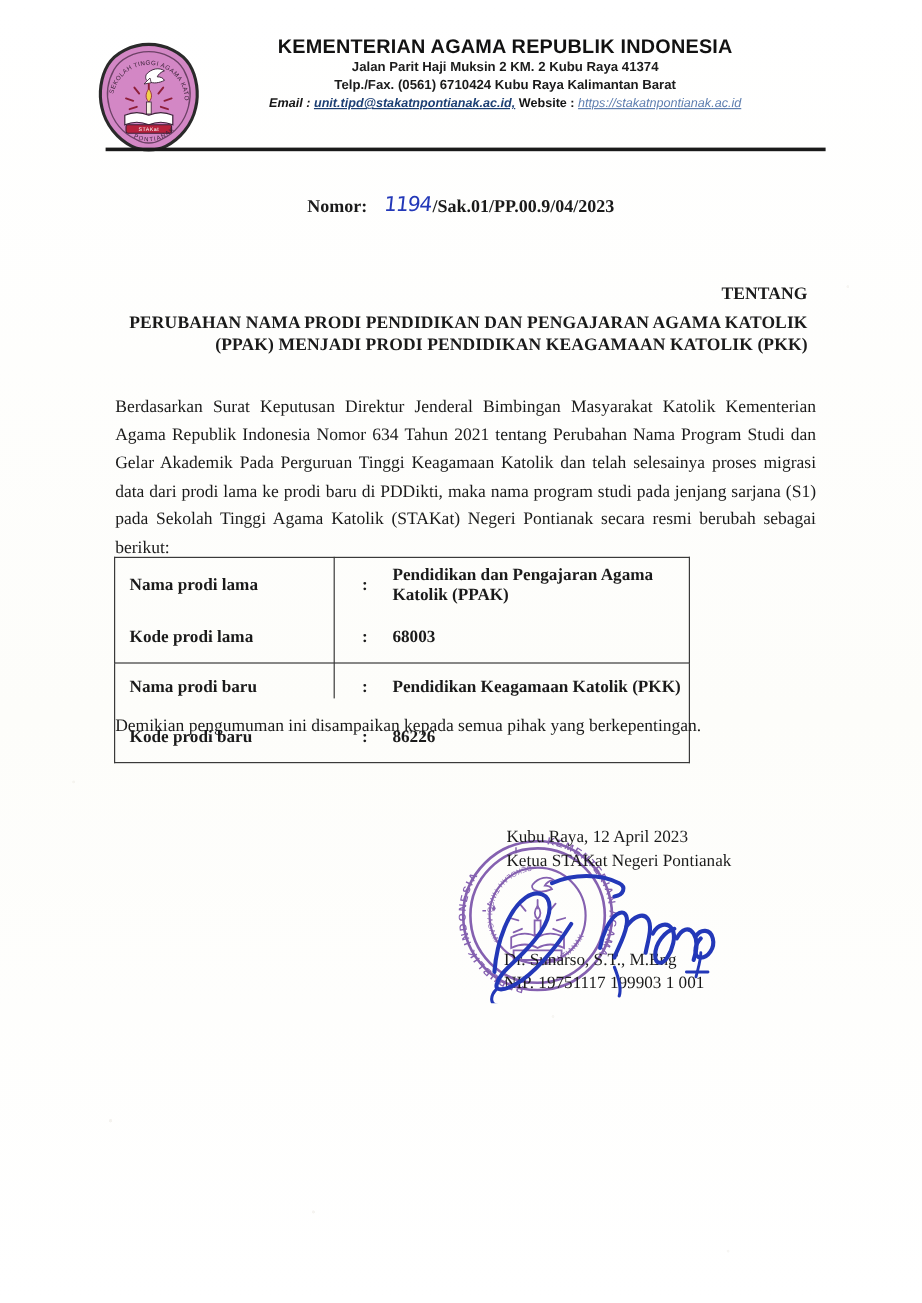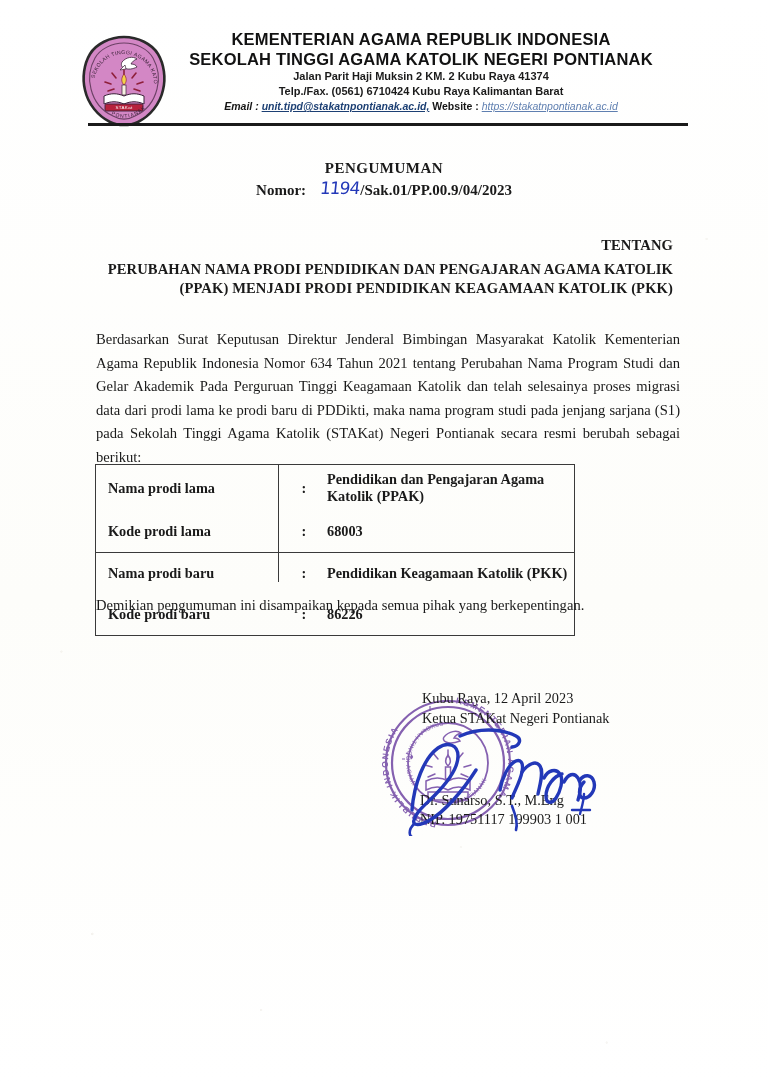--- a/index.html
+++ b/index.html
@@ -246,36 +246,34 @@
           <text x="46" y="75.4" text-anchor="middle" font-size="4.4" fill="#ffffff" font-family="'Liberation Sans',sans-serif" letter-spacing=".4">STAKat</text>
           <path id="arcBot" d="M20 66 A28 28 0 0 0 72 66" fill="none"></path>
           <text font-size="5" fill="#3b2238" font-family="'Liberation Sans',sans-serif" letter-spacing="1">
             <textPath href="#arcBot" startOffset="30%">PONTIANAK</textPath>
           </text>
         </svg>
       </div>
 
       <div class="lh-text">
         <div class="org-line1">KEMENTERIAN AGAMA REPUBLIK INDONESIA</div>
-        <div class="org-line2">SEKOLAH TINGGI AGAMA KATOLIK NEGERI PONTIANAK</div>
         <div class="addr">Jalan Parit Haji Muksin 2 KM. 2 Kubu Raya 41374</div>
         <div class="addr">Telp./Fax. (0561) 6710424 Kubu Raya Kalimantan Barat</div>
         <div class="contact">
           <span class="lbl">Email :</span>
           <span class="email">unit.tipd@stakatnpontianak.ac.id,</span>
           <span class="wlbl">Website :</span>
           <span class="site">https://stakatnpontianak.ac.id</span>
         </div>
       </div>
     </div>
   </div>
   <div class="rule"></div>
 
   <div class="announce">
-    <div class="kind">PENGUMUMAN</div>
     <div class="numline">
       <span class="nlabel">Nomor:</span>
       <span class="handwritten">1194</span>
       <span>/Sak.01/PP.00.9/04/2023</span>
     </div>
   </div>
 
   <div class="tentang">
     <span class="kw">TENTANG</span>
     <span>PERUBAHAN NAMA PRODI PENDIDIKAN DAN PENGAJARAN AGAMA</span>

